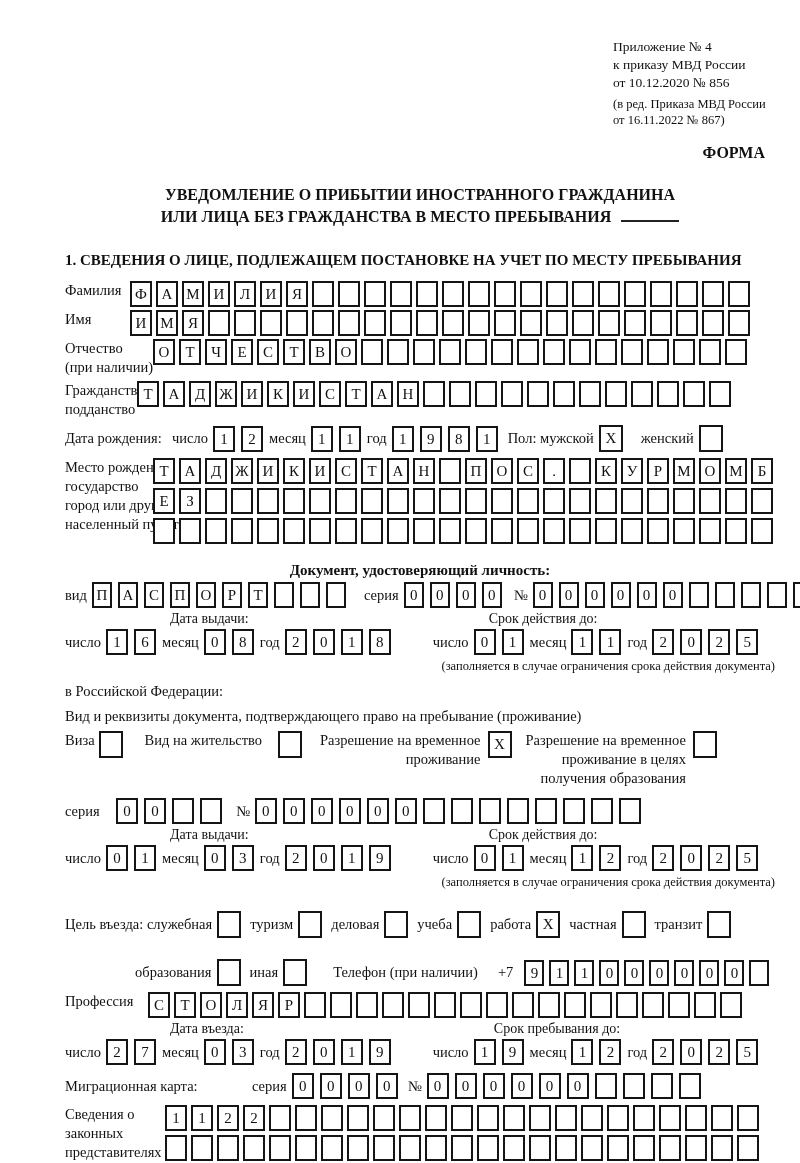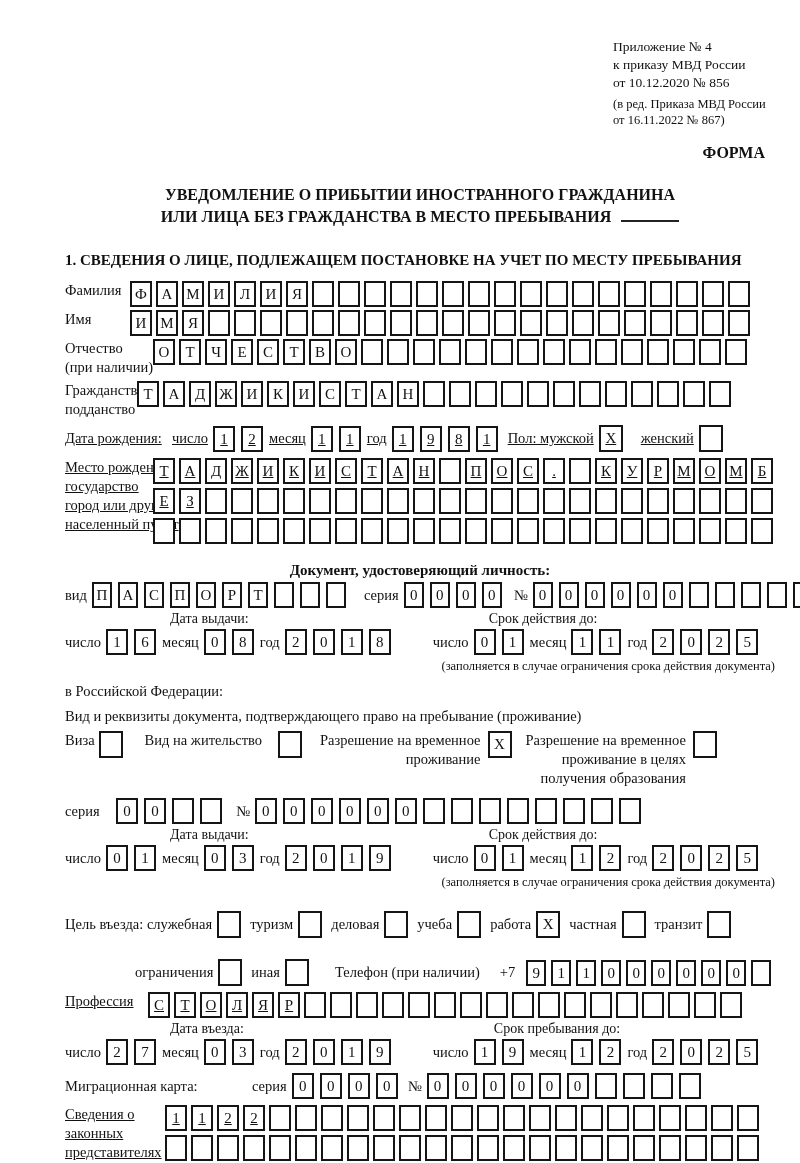--- a/index.html
+++ b/index.html
@@ -30,21 +30,21 @@
 
   .annex { margin-left:548px; font-size:13.5px; line-height:18px; }
   .annex-note { font-size:12.5px; line-height:16px; margin-top:4px; }
   .forma { text-align:right; padding-right:10px; font-weight:bold; font-size:16px; margin-top:16px; }
 
   .title { text-align:center; font-weight:bold; font-size:16px; line-height:22px; margin-top:22px; }
   .blank-line { display:inline-block; width:58px; border-bottom:2px solid #222; height:14px; margin-left:10px; }
 
   .section-title { font-weight:bold; font-size:15px; margin-top:24px; }
 
-  .mt2{margin-top:2px;} .mt3{margin-top:3px;} .mt4{margin-top:4px;} .mt6{margin-top:6px;text-decoration:underline;}
+  .mt2{margin-top:2px;} .mt3{margin-top:3px;} .mt4{margin-top:4px;} .mt6{margin-top:6px;}
   .mt8{margin-top:8px;} .mt10{margin-top:10px;} .mt12{margin-top:12px;}
 
   .lblcol-65 { width:65px; flex:none; }
   .lblcol-88 { width:88px; flex:none; }
   .lblcol-72 { width:72px; flex:none; }
   .lblcol-100 { width:100px; flex:none; }
   .lblcol-140 { width:142px; flex:none; }
 
   .center-bold { text-align:center; font-weight:bold; font-size:15px; margin-top:14px; }
 
@@ -535,21 +535,21 @@
     <span class="cell cb"></span>
     <span class="t">работа</span>
     <span class="cell cb">X</span>
     <span class="t">частная</span>
     <span class="cell cb"></span>
     <span class="t">транзит</span>
     <span class="cell cb"></span>
   </div>
 
   <div class="purpose-row mt4" style="margin-left:70px;">
-    <span class="t">ограничения</span>
+    <span class="t">образования</span>
     <span class="cell cb"></span>
     <span class="t">иная</span>
     <span class="cell cb"></span>
     <span class="t" style="margin-left:26px;">Телефон (при наличии)</span>
     <span class="t" style="margin-left:20px;">+7</span>
     <span class="boxrow" style="margin-left:6px;">
         <span class="cell sm">9</span>
         <span class="cell sm">1</span>
         <span class="cell sm">1</span>
         <span class="cell sm">0</span>

